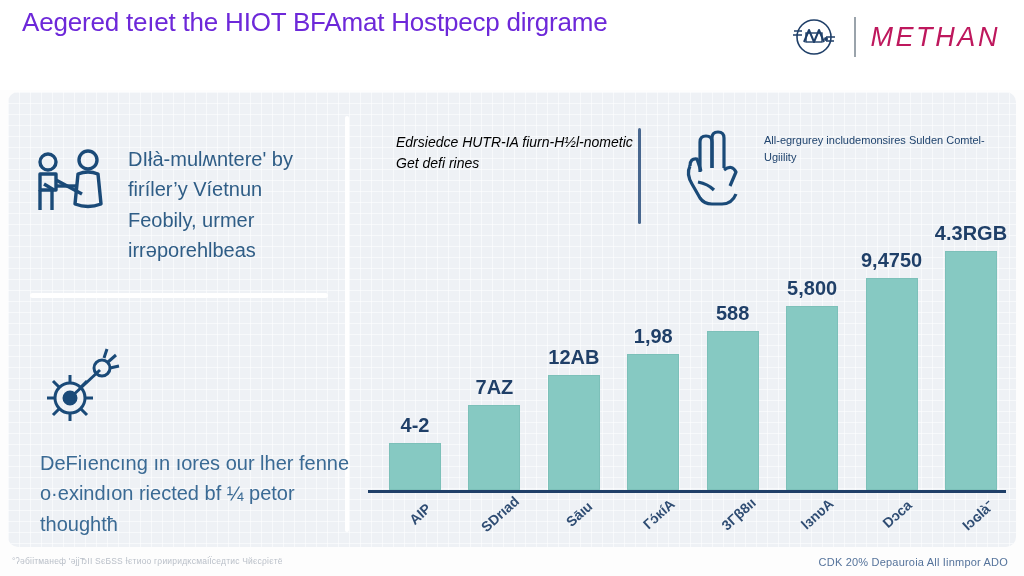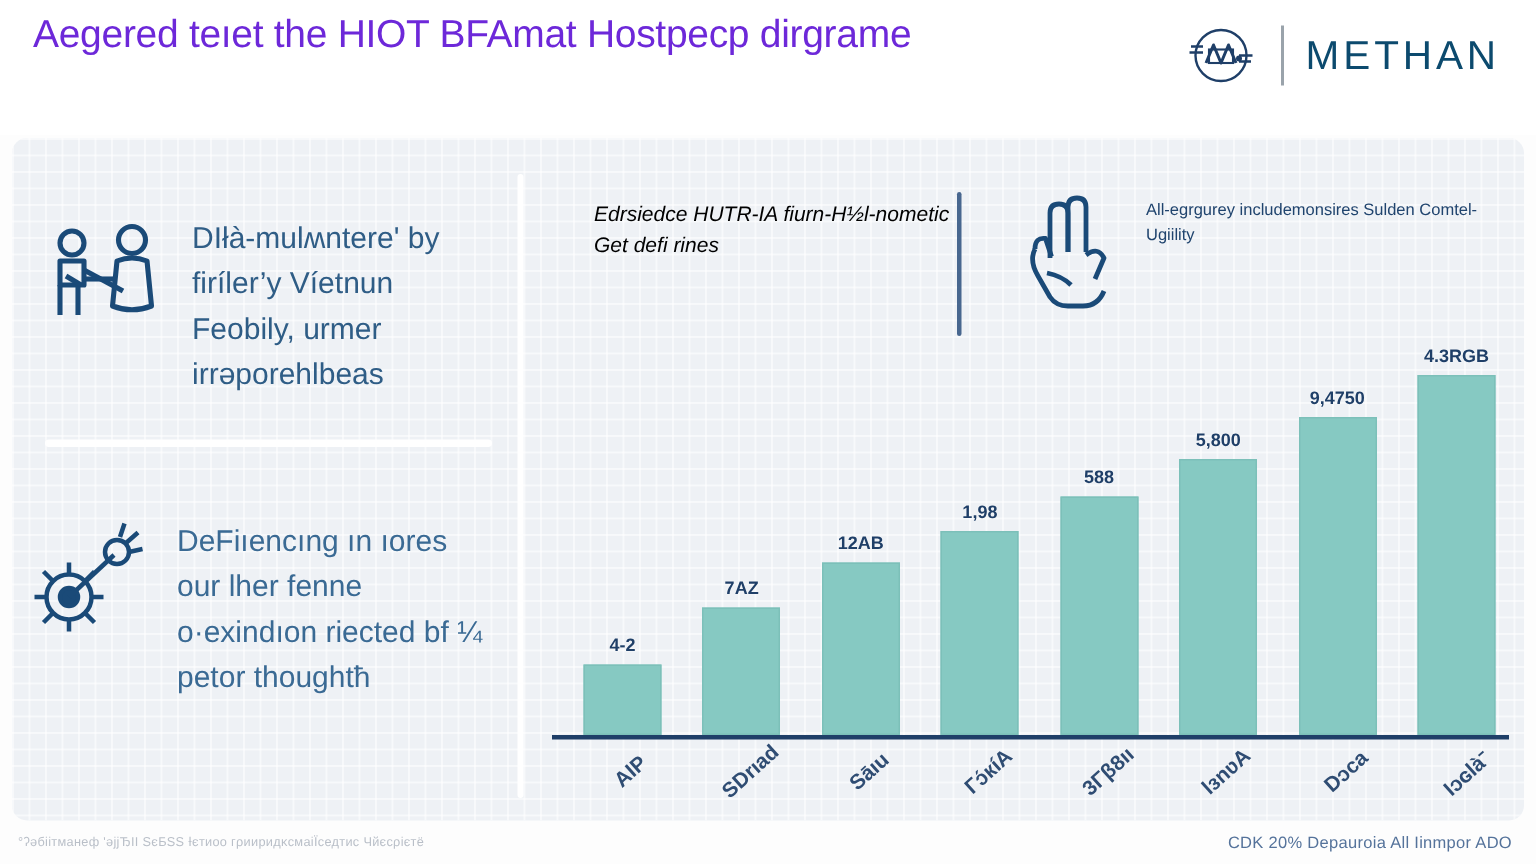--- a/index.html
+++ b/index.html
@@ -17,21 +17,21 @@
     position:absolute;left:22px;top:6px;width:700px;
     color:#6d28d9;font-weight:normal;font-size:26px;line-height:1.28;
     letter-spacing:-0.2px;
   }
   #headline .l2{display:block;}
 
   #logo{position:absolute;right:24px;top:10px;height:54px;display:flex;align-items:center;gap:14px;}
   #logo-mark{width:52px;height:52px;position:relative;}
   #logo-divider{width:2px;height:40px;background:#9aa3ab;}
   #logo-word{
-    color:#0c4a6e;font-size:27px;letter-spacing:2.6px;font-weight:normal;
+    color:#be185d;font-size:27px;letter-spacing:2.6px;font-weight:normal;font-style:italic;
   }
 
   
   #panel{
     position:absolute;left:8px;top:92px;width:1008px;height:455px;
     background:#eef1f5;border-radius:10px;
   }
   #panel-grid{
     position:absolute;inset:0;border-radius:10px;
     background-image:linear-gradient(to right,rgba(255,255,255,.55) 1px,transparent 1px),
@@ -43,39 +43,39 @@
   
   #col-divider{position:absolute;left:337px;top:24px;width:4px;height:416px;background:#ffffff;border-radius:2px;}
   
   #cap-divider{position:absolute;left:630px;top:36px;width:3px;height:96px;background:#2a4f7c;opacity:.85;border-radius:2px;}
   
   #row-divider{position:absolute;left:22px;top:201px;width:298px;height:5px;background:#ffffff;border-radius:3px;}
 
   
   .feature{position:absolute;display:flex;align-items:flex-start;gap:16px;}
   #feature-1{left:18px;top:48px;width:310px;}
-  #feature-2{left:8px;top:250px;width:310px;}
+  #feature-2{left:32px;top:250px;width:310px;flex-direction:column;}
   .feature-icon{width:86px;min-width:86px;height:86px;position:relative;}
   .feature-text{color:#2f5d86;font-size:20px;line-height:1.52;padding-top:4px;}
   #feature-2 .feature-text{color:#3a6a94;}
 
   
   .caption{position:absolute;color:#000000;font-size:14px;line-height:1.5;font-style:italic;}
   #caption-mid{left:388px;top:40px;width:240px;}
   #caption-right-wrap{position:absolute;left:672px;top:34px;display:flex;align-items:flex-start;gap:14px;width:330px;}
   #caption-right-icon{width:70px;min-width:70px;height:82px;position:relative;}
   #caption-right{color:#20446e;font-size:11px;line-height:1.55;padding-top:6px;}
 
   
   #chart{position:absolute;left:348px;top:130px;width:650px;height:310px;}
   #plot{position:absolute;left:30px;top:0;right:6px;height:268px;display:flex;align-items:flex-end;justify-content:space-between;}
   #axis-line{position:absolute;left:12px;right:0;top:268px;height:3px;background:#1f3f68;}
   .bar-slot{position:relative;width:58px;display:flex;flex-direction:column;align-items:center;justify-content:flex-end;height:100%;}
   .bar-value{
-    color:#1f3f68;font-size:12px;font-weight:bold;margin-bottom:6px;white-space:nowrap;
+    color:#1f3f68;font-size:20px;font-weight:bold;margin-bottom:6px;white-space:nowrap;
     text-shadow:0 0 1px rgba(255,255,255,.9);
   }
   .bar{width:52px;background:#86c9c2;border:1px solid #7cc0b9;box-sizing:border-box;}
   .tick-labels{position:absolute;left:30px;right:6px;top:274px;height:60px;display:flex;justify-content:space-between;}
   .tick-slot{width:58px;display:flex;justify-content:center;}
   .tick{
     color:#1f3f68;font-size:14px;font-weight:bold;white-space:nowrap;
     transform:rotate(-42deg);transform-origin:top center;margin-top:12px;opacity:.92;
   }
 

